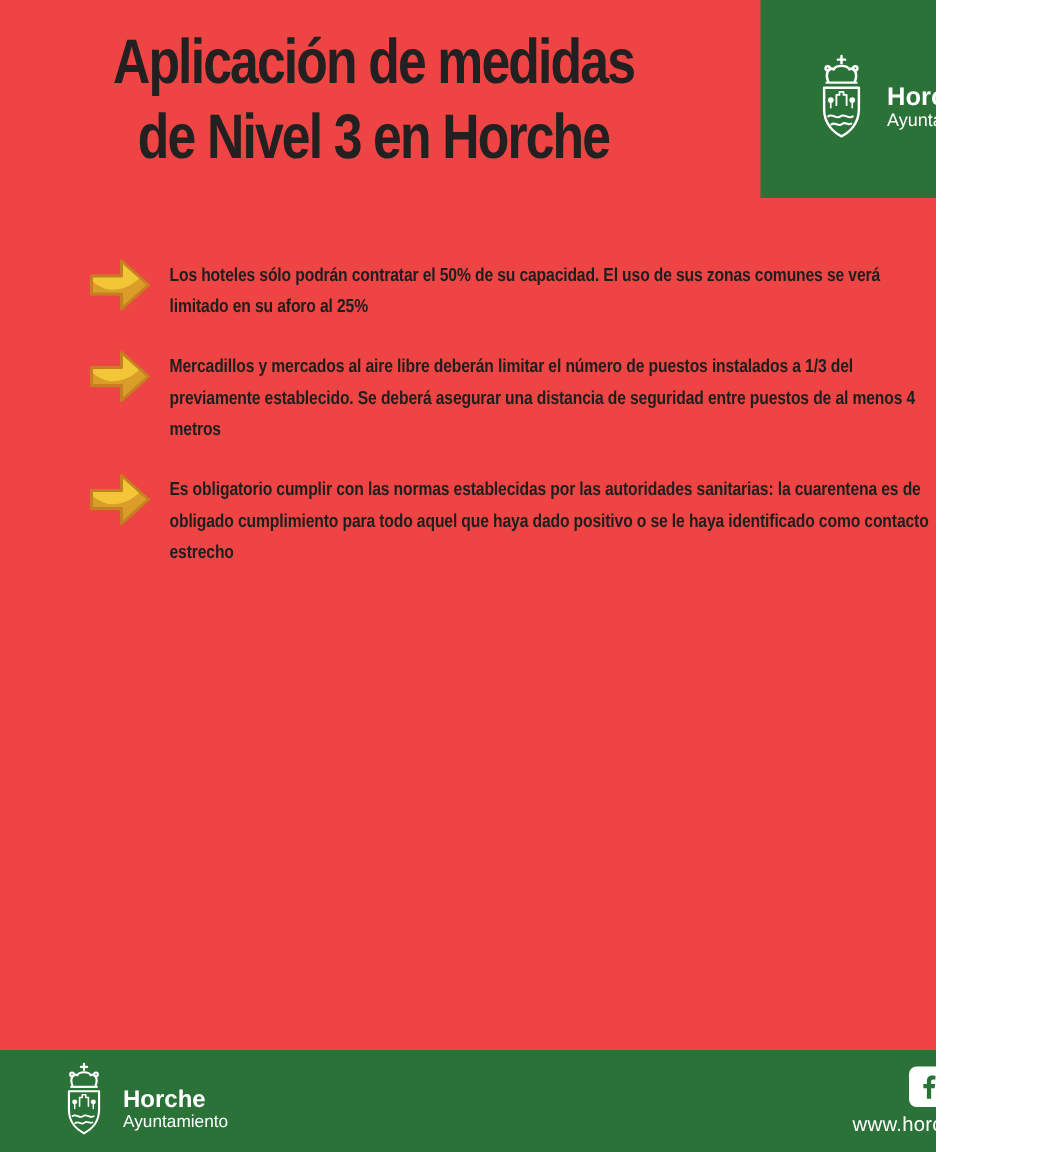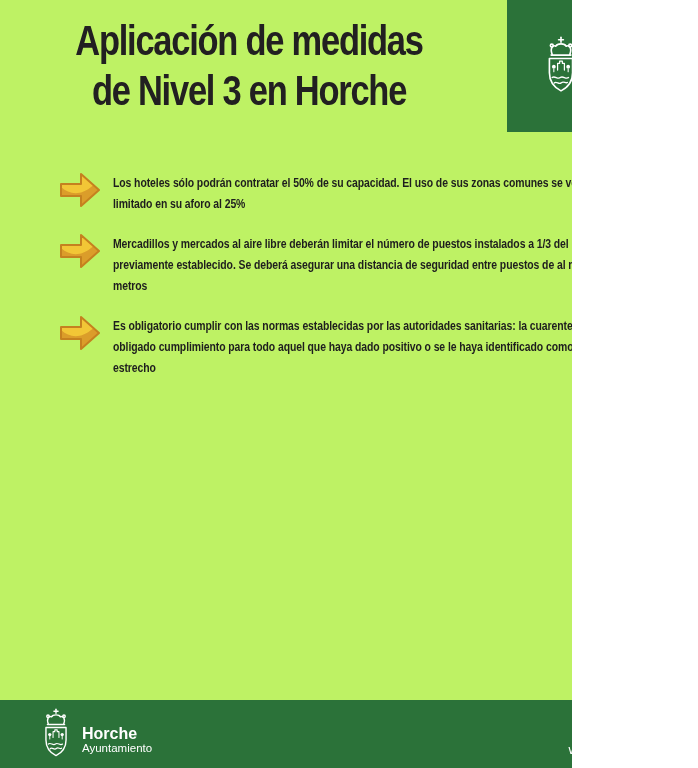--- a/index.html
+++ b/index.html
@@ -7,23 +7,23 @@
     --arrow-top: #f2c636;
     --arrow-bottom: #db9d2a;
     --arrow-outline: #c5811f;
     --title-text: #222021;
     --body-text: #1e1e1e;
   }
   * { box-sizing: border-box; }
   html, body { margin: 0; padding: 0; background: #fff; }
   .page {
     position: relative;
-    width: 572px;
+    width: 624px;
     height: 768px;
-    background: #bef264;
+    background: #ef4444;
     overflow: hidden;
     font-family: "Liberation Sans", sans-serif;
   }
 
   
   .header { position: absolute; top: 0; left: 0; width: 698px; height: 132px; }
   .title {
     position: absolute;
     left: 8px; top: 16px;
     width: 482px;

